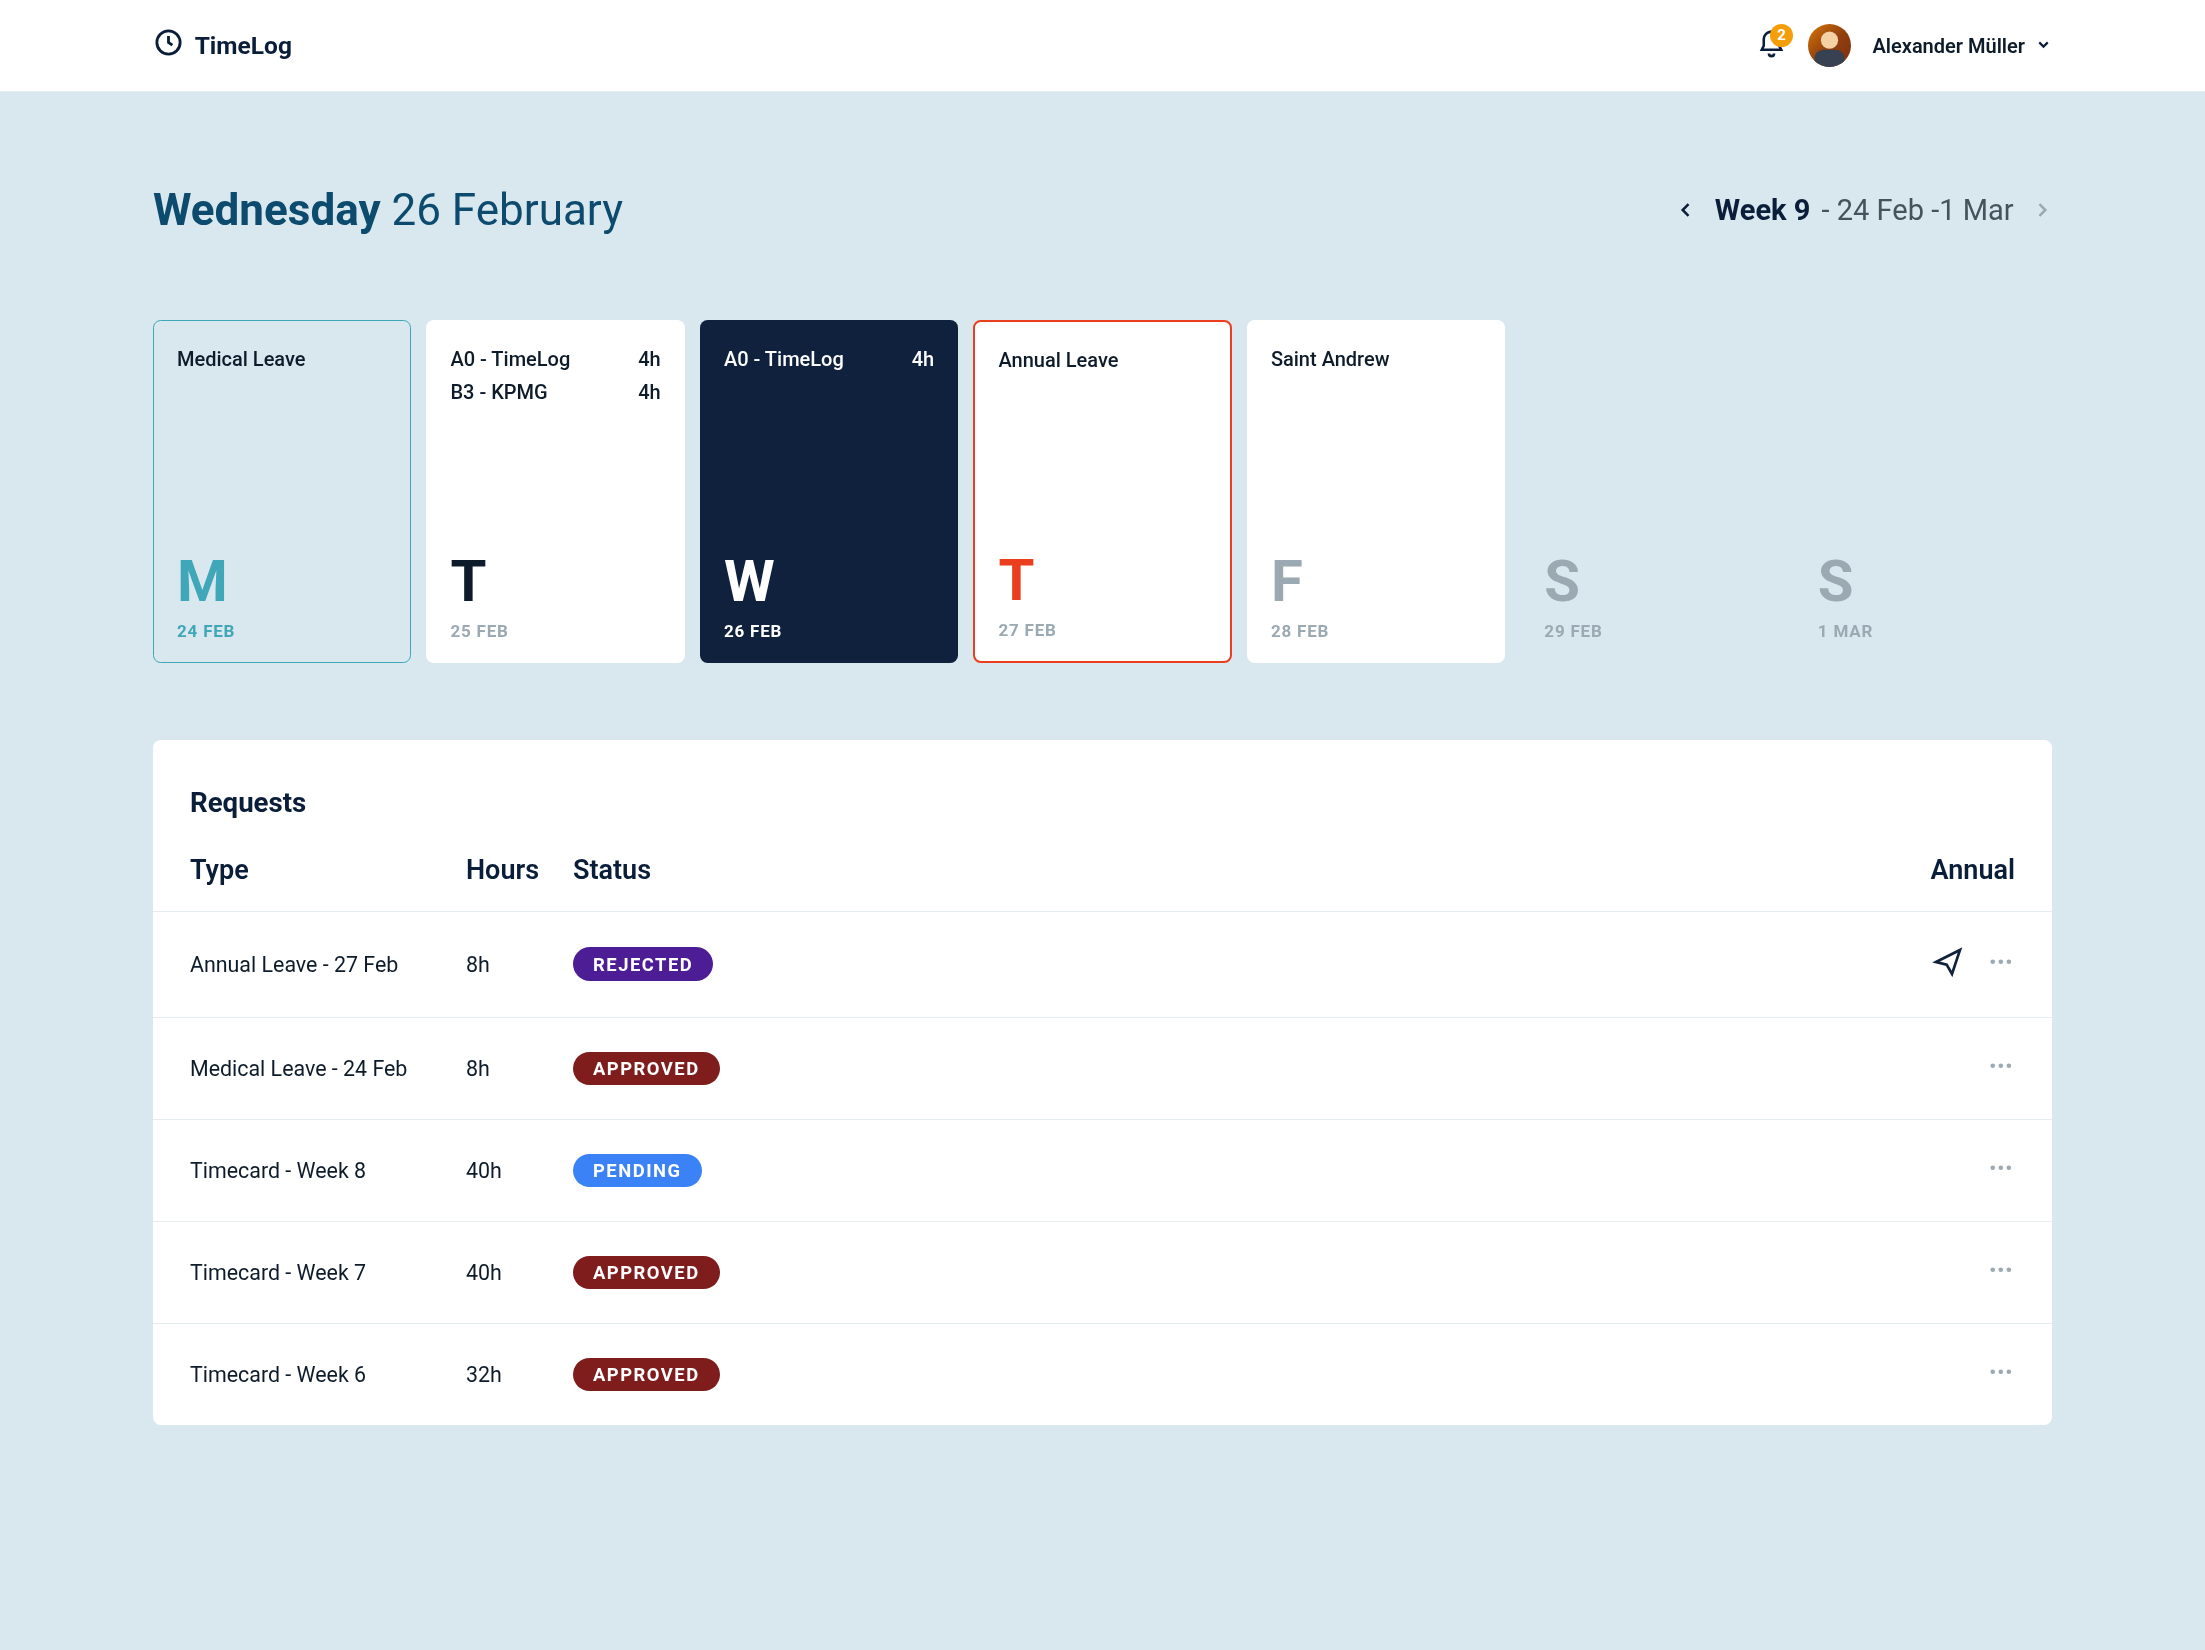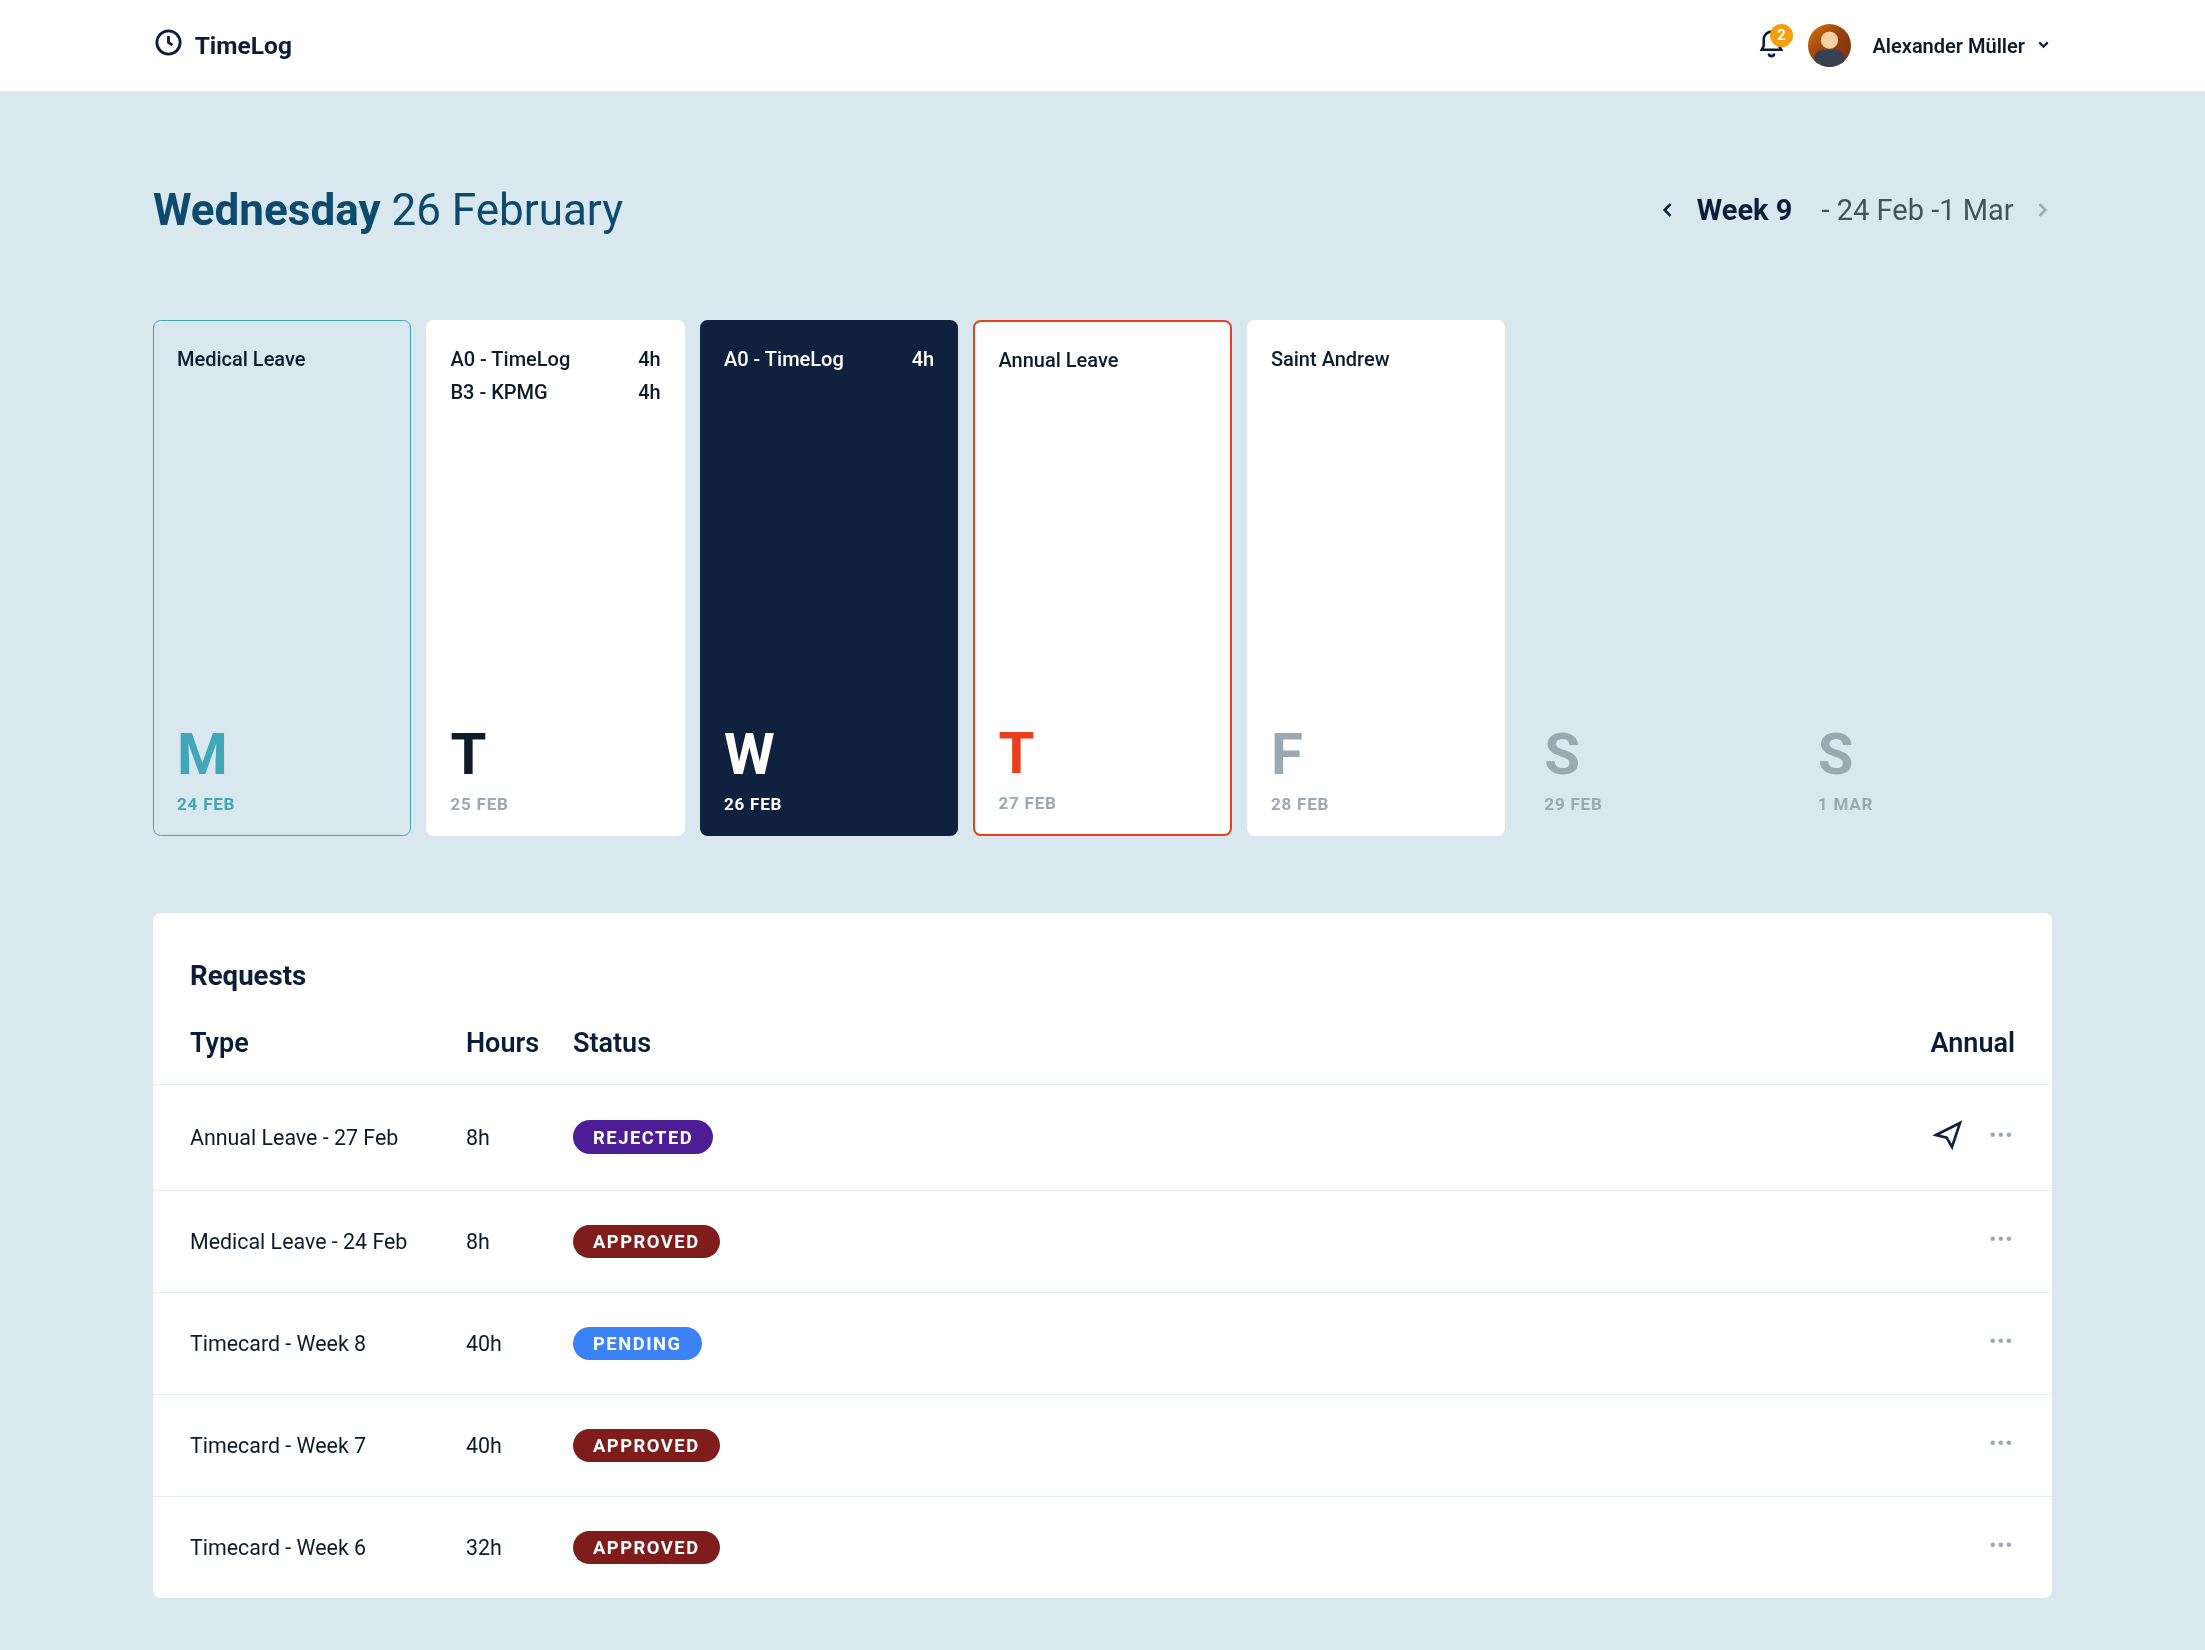--- a/index.html
+++ b/index.html
@@ -67,32 +67,32 @@
   align-items: center;
   margin-bottom: 84px;
 }
 .page-title { font-size: 44px; color: #0c4a6e; font-weight: 400;}
 .page-title b { font-weight: 700; }
 .week-picker { display: flex; align-items: center; gap: 18.4px; font-size: 29px; color: #0a1e3a; }
 .week-picker .nav { display:flex; }
 .week-picker .nav svg { width: 20px; height: 20px; stroke: #0a1e3a; stroke-width: 3; }
 .week-picker .nav.muted svg { stroke: #9aa9b2; }
 .week-picker b { font-weight: 700; }
-.week-span { color: #44535c; margin-left: 22px;}
+.week-span { color: #44535c; margin-left: 4px;}
 
 .days {
   display: grid;
   grid-template-columns: repeat(7, 1fr);
   gap: 15.3px;
   margin-bottom: 77px;
 }
 .day {
   background: #fff;
   border-radius: 7.7px;
-  height: 516px;
+  height: 343px;
   padding: 26px 23px 21.4px;
   display: flex;
   flex-direction: column;
   justify-content: space-between;
   border: 1.5px solid transparent;
 }
 .day.monday { background: #d9e8ee; border: 1.5px solid #3fa7b8; }
 .day.wednesday { background: #0f213d; color: #fff; }
 .day.thursday { border: 2.3px solid #eb3e1e; }
 .day.weekend { background: #d9e8ee; }

